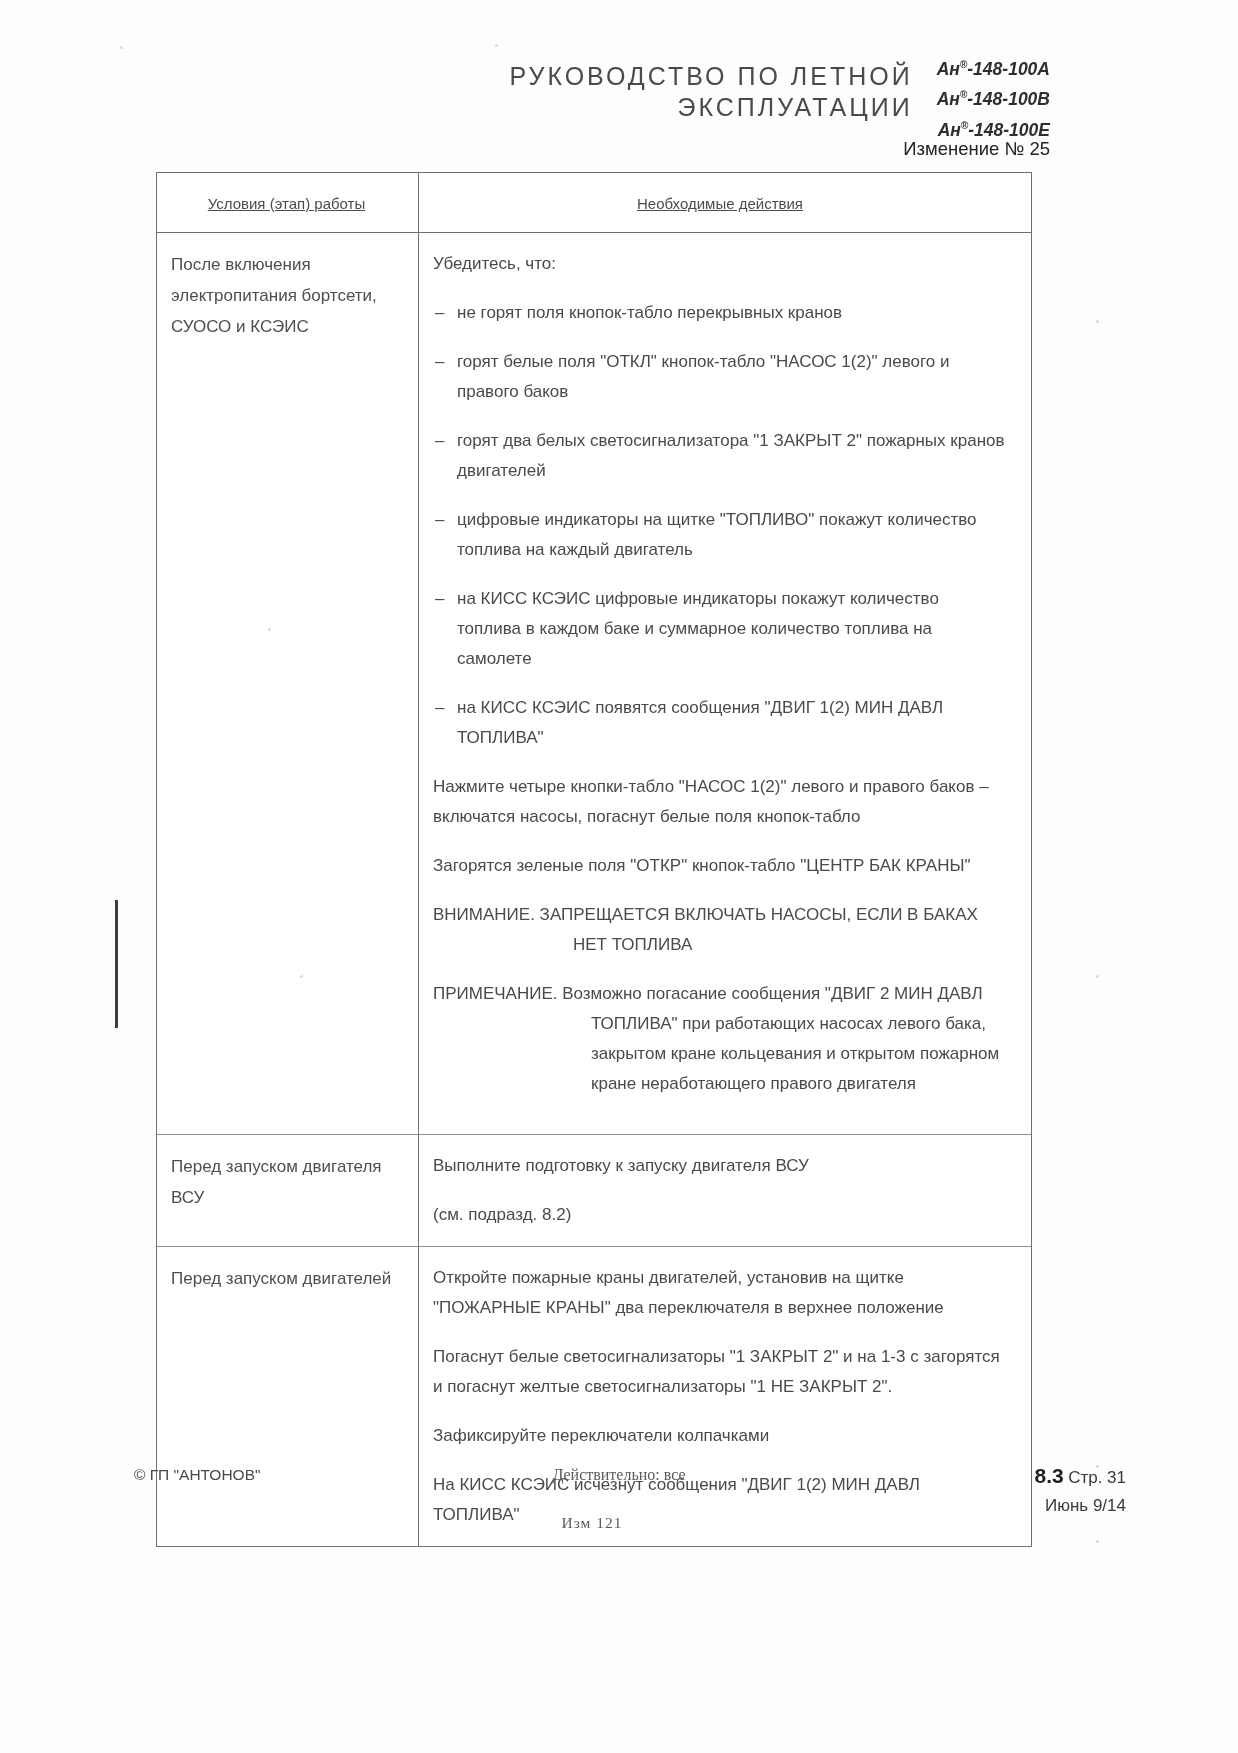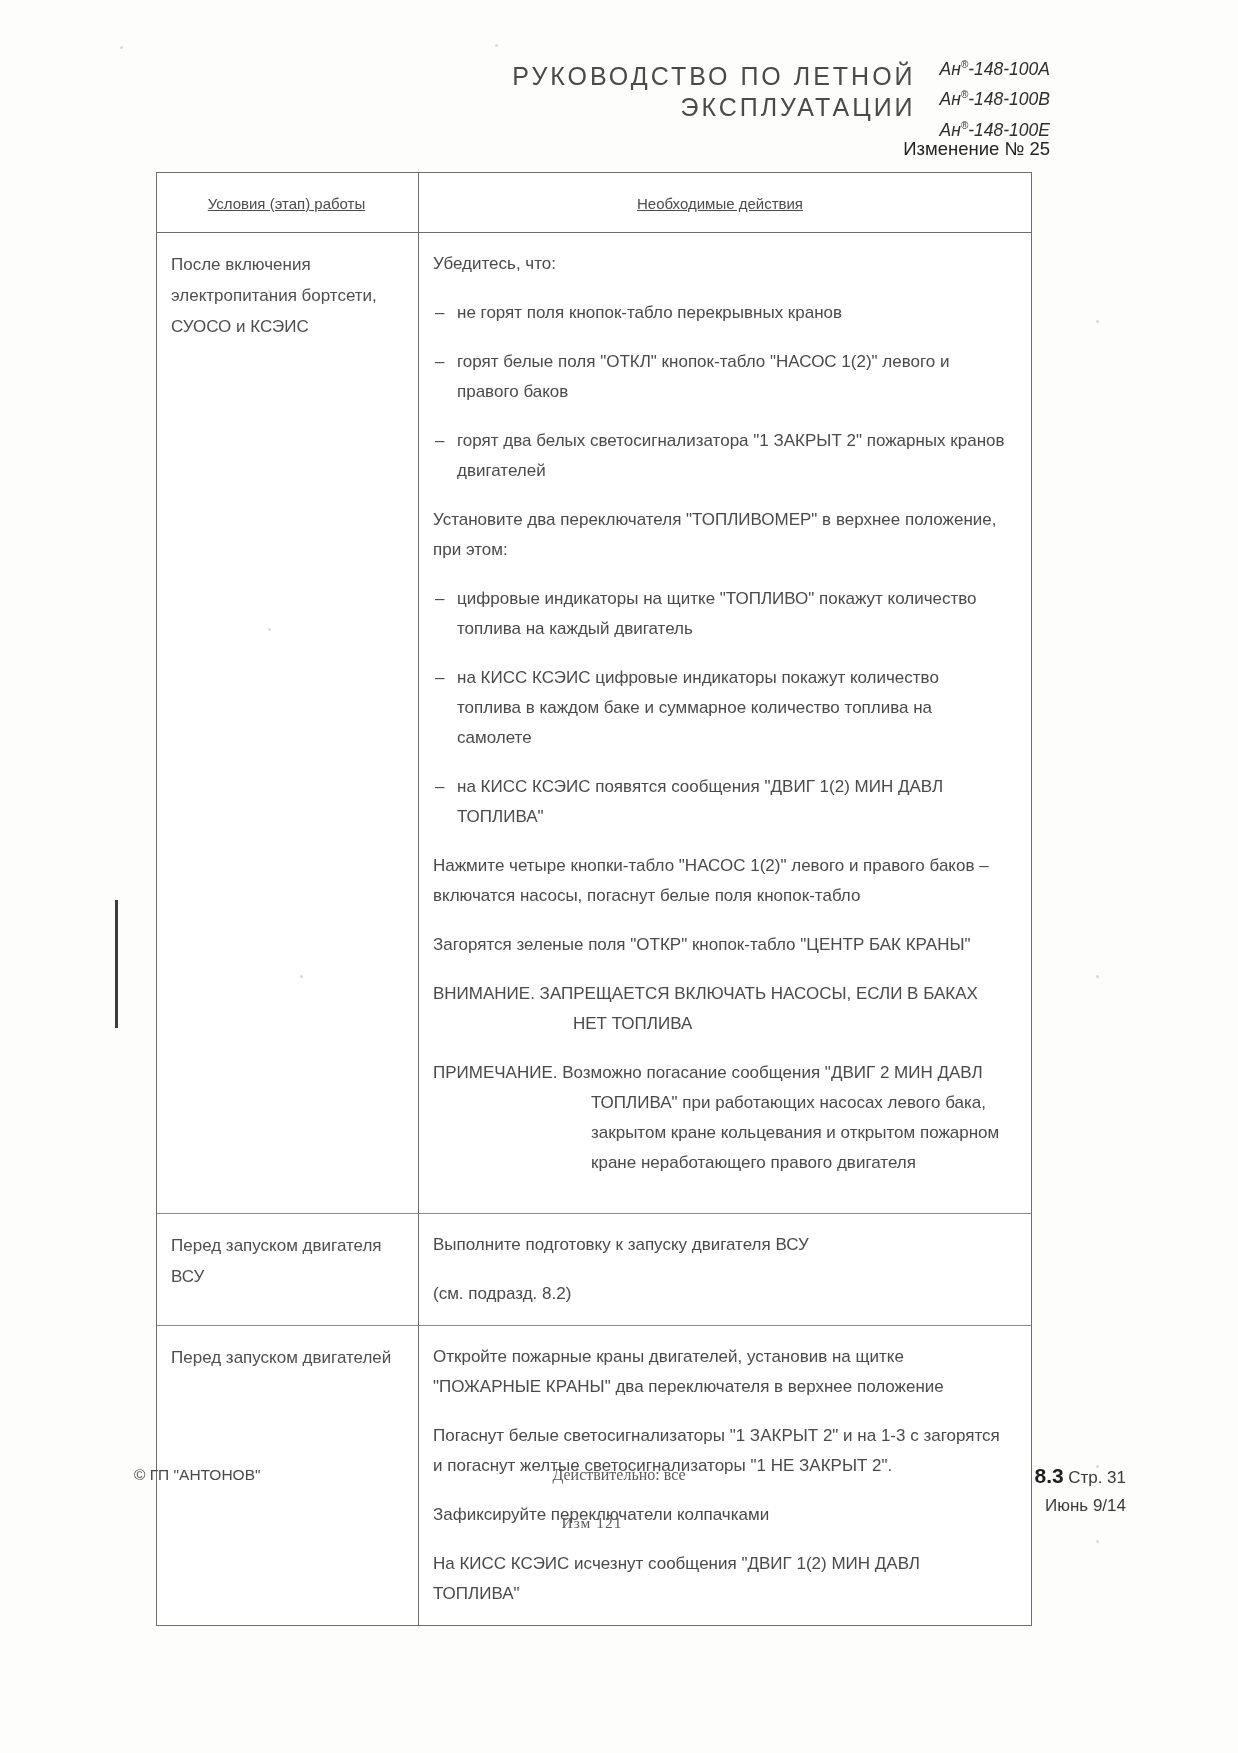--- a/index.html
+++ b/index.html
@@ -37,24 +37,24 @@
     text-align: right;
     font-size: 25px;
     letter-spacing: 3.0px;
     line-height: 31px;
     color: #4a4a4a;
     font-weight: 400;
     padding-top: 9px;
     padding-right: 24px;
   }
   .header-models {
-    text-align: center;
+    text-align: right;
     font-size: 17.5px;
     font-style: italic;
-    font-weight: normal;
+    font-weight: bold;
     line-height: 26.5px;
     color: #2e2e2e;
     padding-right: 188px;
     white-space: nowrap;
   }
   .header-models sup {
     font-size: 10px;
     vertical-align: super;
     font-style: normal;
   }
@@ -258,21 +258,20 @@
     <div id="table-body">
         <div class="trow body-row">
           <div class="tcol-left">
             <div class="cell-title">После включения электропитания бортсети, СУОСО и КСЭИС</div>
           </div>
           <div class="tcol-right">
             <div class="para">Убедитесь, что:</div>
             <div class="bullet">не горят поля кнопок-табло перекрывных кранов</div>
             <div class="bullet">горят белые поля "ОТКЛ" кнопок-табло "НАСОС 1(2)" левого и правого баков</div>
             <div class="bullet">горят два белых светосигнализатора "1 ЗАКРЫТ 2" пожарных кранов двигателей</div>
-            <div class="para">Установите два переключателя "ТОПЛИВОМЕР" в верхнее положение, при этом:</div>
             <div class="bullet">цифровые индикаторы на щитке "ТОПЛИВО" покажут количество топлива на каждый двигатель</div>
             <div class="bullet">на КИСС КСЭИС цифровые индикаторы покажут количество топлива в каждом баке и суммарное количество топлива на самолете</div>
             <div class="bullet">на КИСС КСЭИС появятся сообщения "ДВИГ 1(2) МИН ДАВЛ ТОПЛИВА"</div>
             <div class="para">Нажмите четыре кнопки-табло "НАСОС 1(2)" левого и правого баков – включатся насосы, погаснут белые поля кнопок-табло</div>
             <div class="para">Загорятся зеленые поля "ОТКР" кнопок-табло "ЦЕНТР БАК КРАНЫ"</div>
             <div class="block-label">ВНИМАНИЕ. ЗАПРЕЩАЕТСЯ ВКЛЮЧАТЬ НАСОСЫ, ЕСЛИ В БАКАХ НЕТ ТОПЛИВА</div>
             <div class="block-label note">ПРИМЕЧАНИЕ. Возможно погасание сообщения "ДВИГ 2 МИН ДАВЛ ТОПЛИВА" при работающих насосах левого бака, закрытом кране кольцевания и открытом пожарном кране неработающего правого двигателя</div>
           </div>
         </div>
         <div class="trow body-row">

